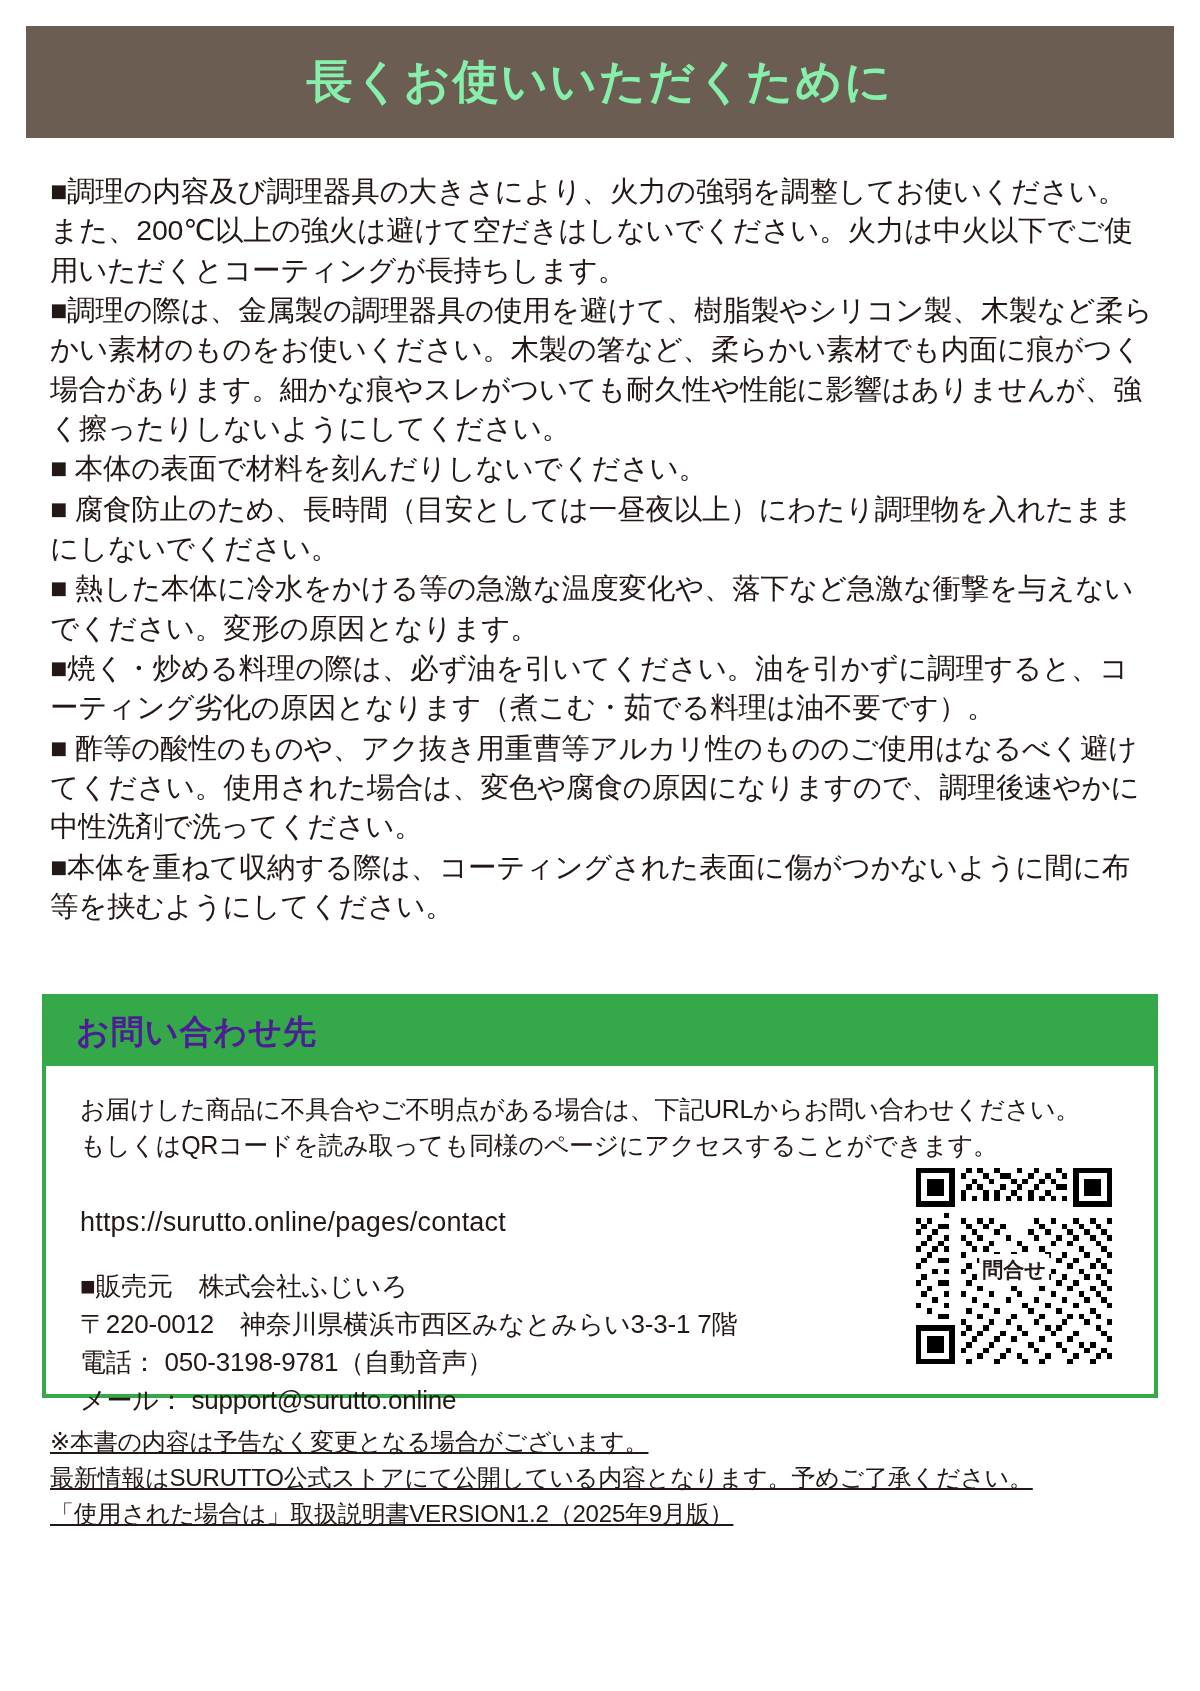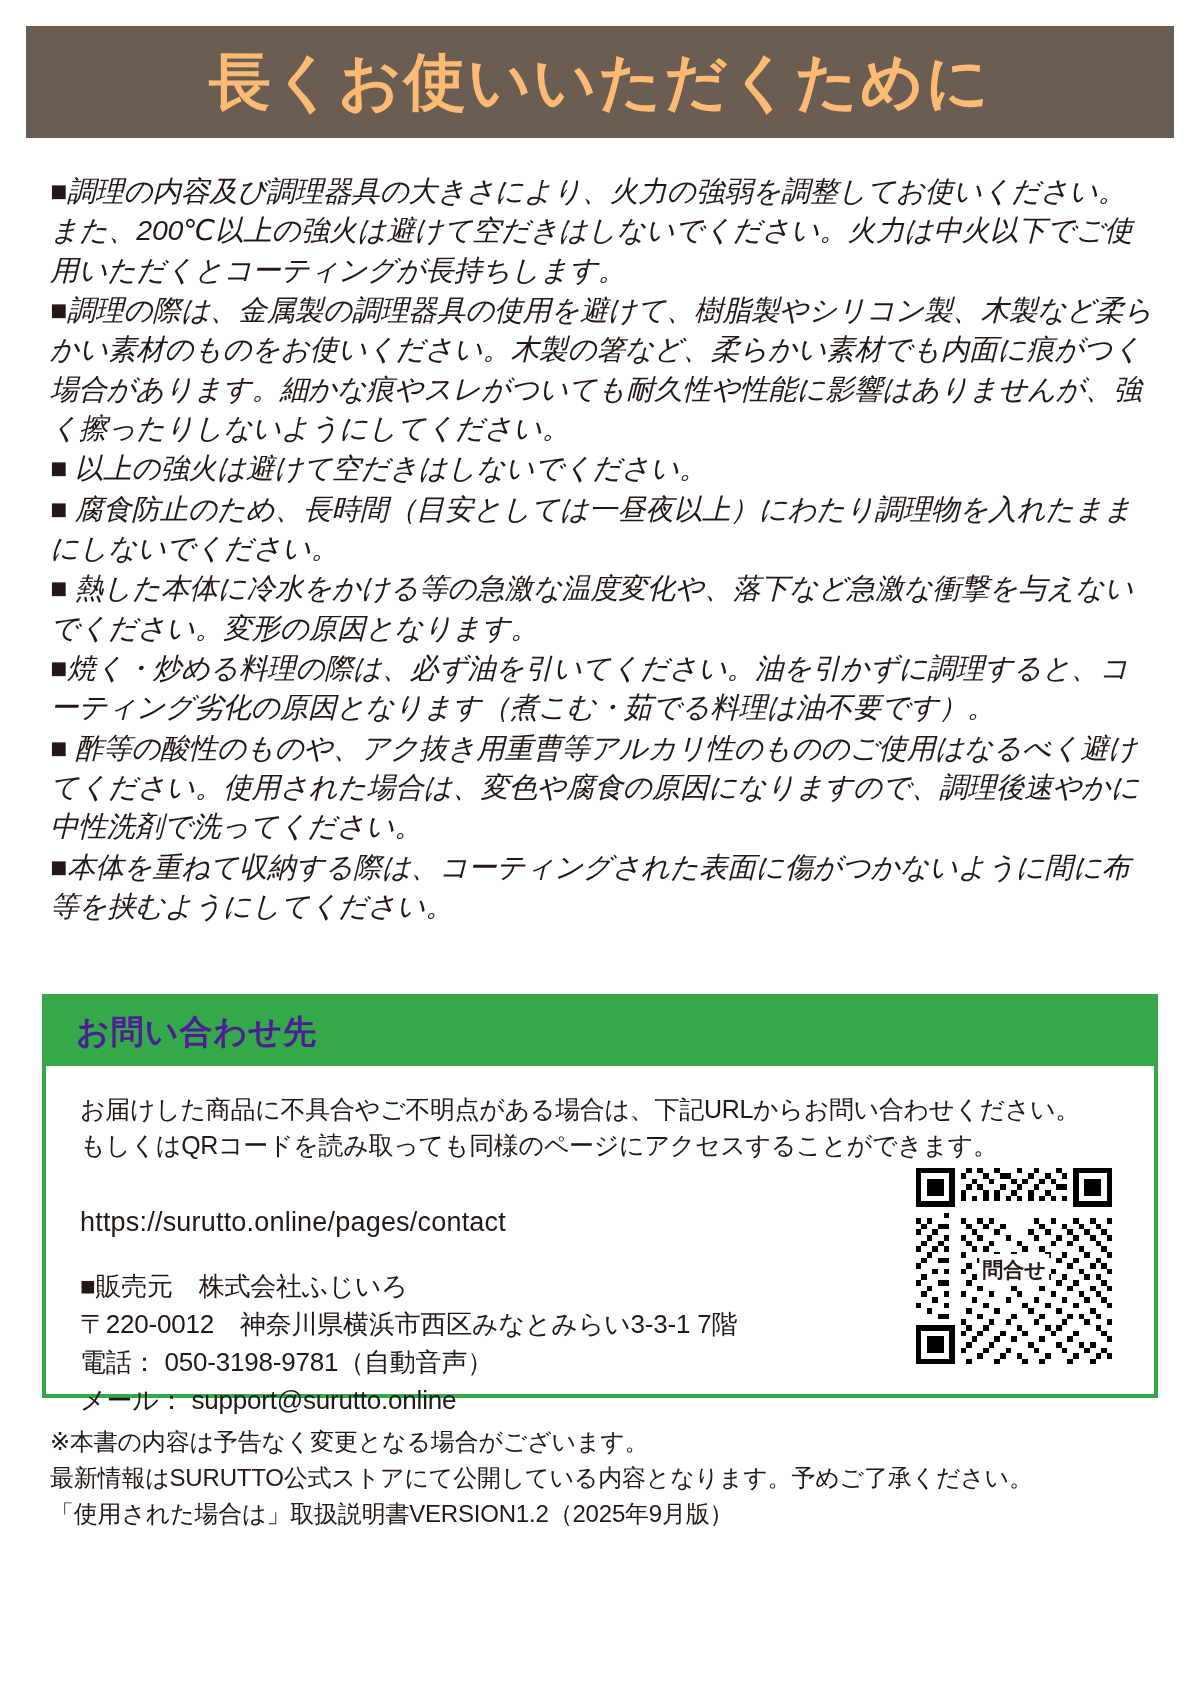--- a/index.html
+++ b/index.html
@@ -22,40 +22,39 @@
     top: 26px;
     left: 26px;
     width: 1148px;
     height: 112px;
     background: #6b5d52;
     display: flex;
     align-items: center;
     justify-content: center;
   }
   .header-title {
-    color: #fdba74;
-    font-size: 62px;
+    color: #86efac;
+    font-size: 46px;
     font-weight: bold;
     letter-spacing: 2px;
   }
 
   
   .care-list {
     position: absolute;
     top: 172px;
     left: 50px;
     width: 1105px;
   }
   .care-item {
     font-size: 28.5px;
     line-height: 1.38;
     letter-spacing: -0.2px;
     margin: 0 0 1px 0;
     text-align: left;
-    font-style: italic;
   }
 
   
   .contact-box {
     position: absolute;
     top: 994px;
     left: 42px;
     width: 1116px;
     height: 404px;
     border: 4px solid #35a94a;
@@ -134,33 +133,34 @@
     position: absolute;
     top: 1424px;
     left: 50px;
     width: 1100px;
   }
   .footnote {
     font-size: 24px;
     line-height: 1.5;
     letter-spacing: -0.2px;
     margin: 0;
+    text-decoration: underline;
   }
 </style>
 </head>
 <body>
 
 <div class="header-band">
   <div class="header-title">長くお使いいただくために</div>
 </div>
 
 <div class="care-list">
   <p class="care-item">■調理の内容及び調理器具の大きさにより、火力の強弱を調整してお使いください。また、200℃以上の強火は避けて空だきはしないでください。火力は中火以下でご使用いただくとコーティングが長持ちします。</p>
   <p class="care-item">■調理の際は、金属製の調理器具の使用を避けて、樹脂製やシリコン製、木製など柔らかい素材のものをお使いください。木製の箸など、柔らかい素材でも内面に痕がつく場合があります。細かな痕やスレがついても耐久性や性能に影響はありませんが、強く擦ったりしないようにしてください。</p>
-  <p class="care-item">■ 以上の強火は避けて空だきはしないでください。</p>
+  <p class="care-item">■ 本体の表面で材料を刻んだりしないでください。</p>
   <p class="care-item">■ 腐食防止のため、長時間（目安としては一昼夜以上）にわたり調理物を入れたままにしないでください。</p>
   <p class="care-item">■ 熱した本体に冷水をかける等の急激な温度変化や、落下など急激な衝撃を与えないでください。変形の原因となります。</p>
   <p class="care-item">■焼く・炒める料理の際は、必ず油を引いてください。油を引かずに調理すると、コーティング劣化の原因となります（煮こむ・茹でる料理は油不要です）。</p>
   <p class="care-item">■ 酢等の酸性のものや、アク抜き用重曹等アルカリ性のもののご使用はなるべく避けてください。使用された場合は、変色や腐食の原因になりますので、調理後速やかに中性洗剤で洗ってください。</p>
   <p class="care-item">■本体を重ねて収納する際は、コーティングされた表面に傷がつかないように間に布等を挟むようにしてください。</p>
 </div>
 
 <div class="contact-box">
   <div class="contact-head">
     <span class="contact-head-title">お問い合わせ先</span>

